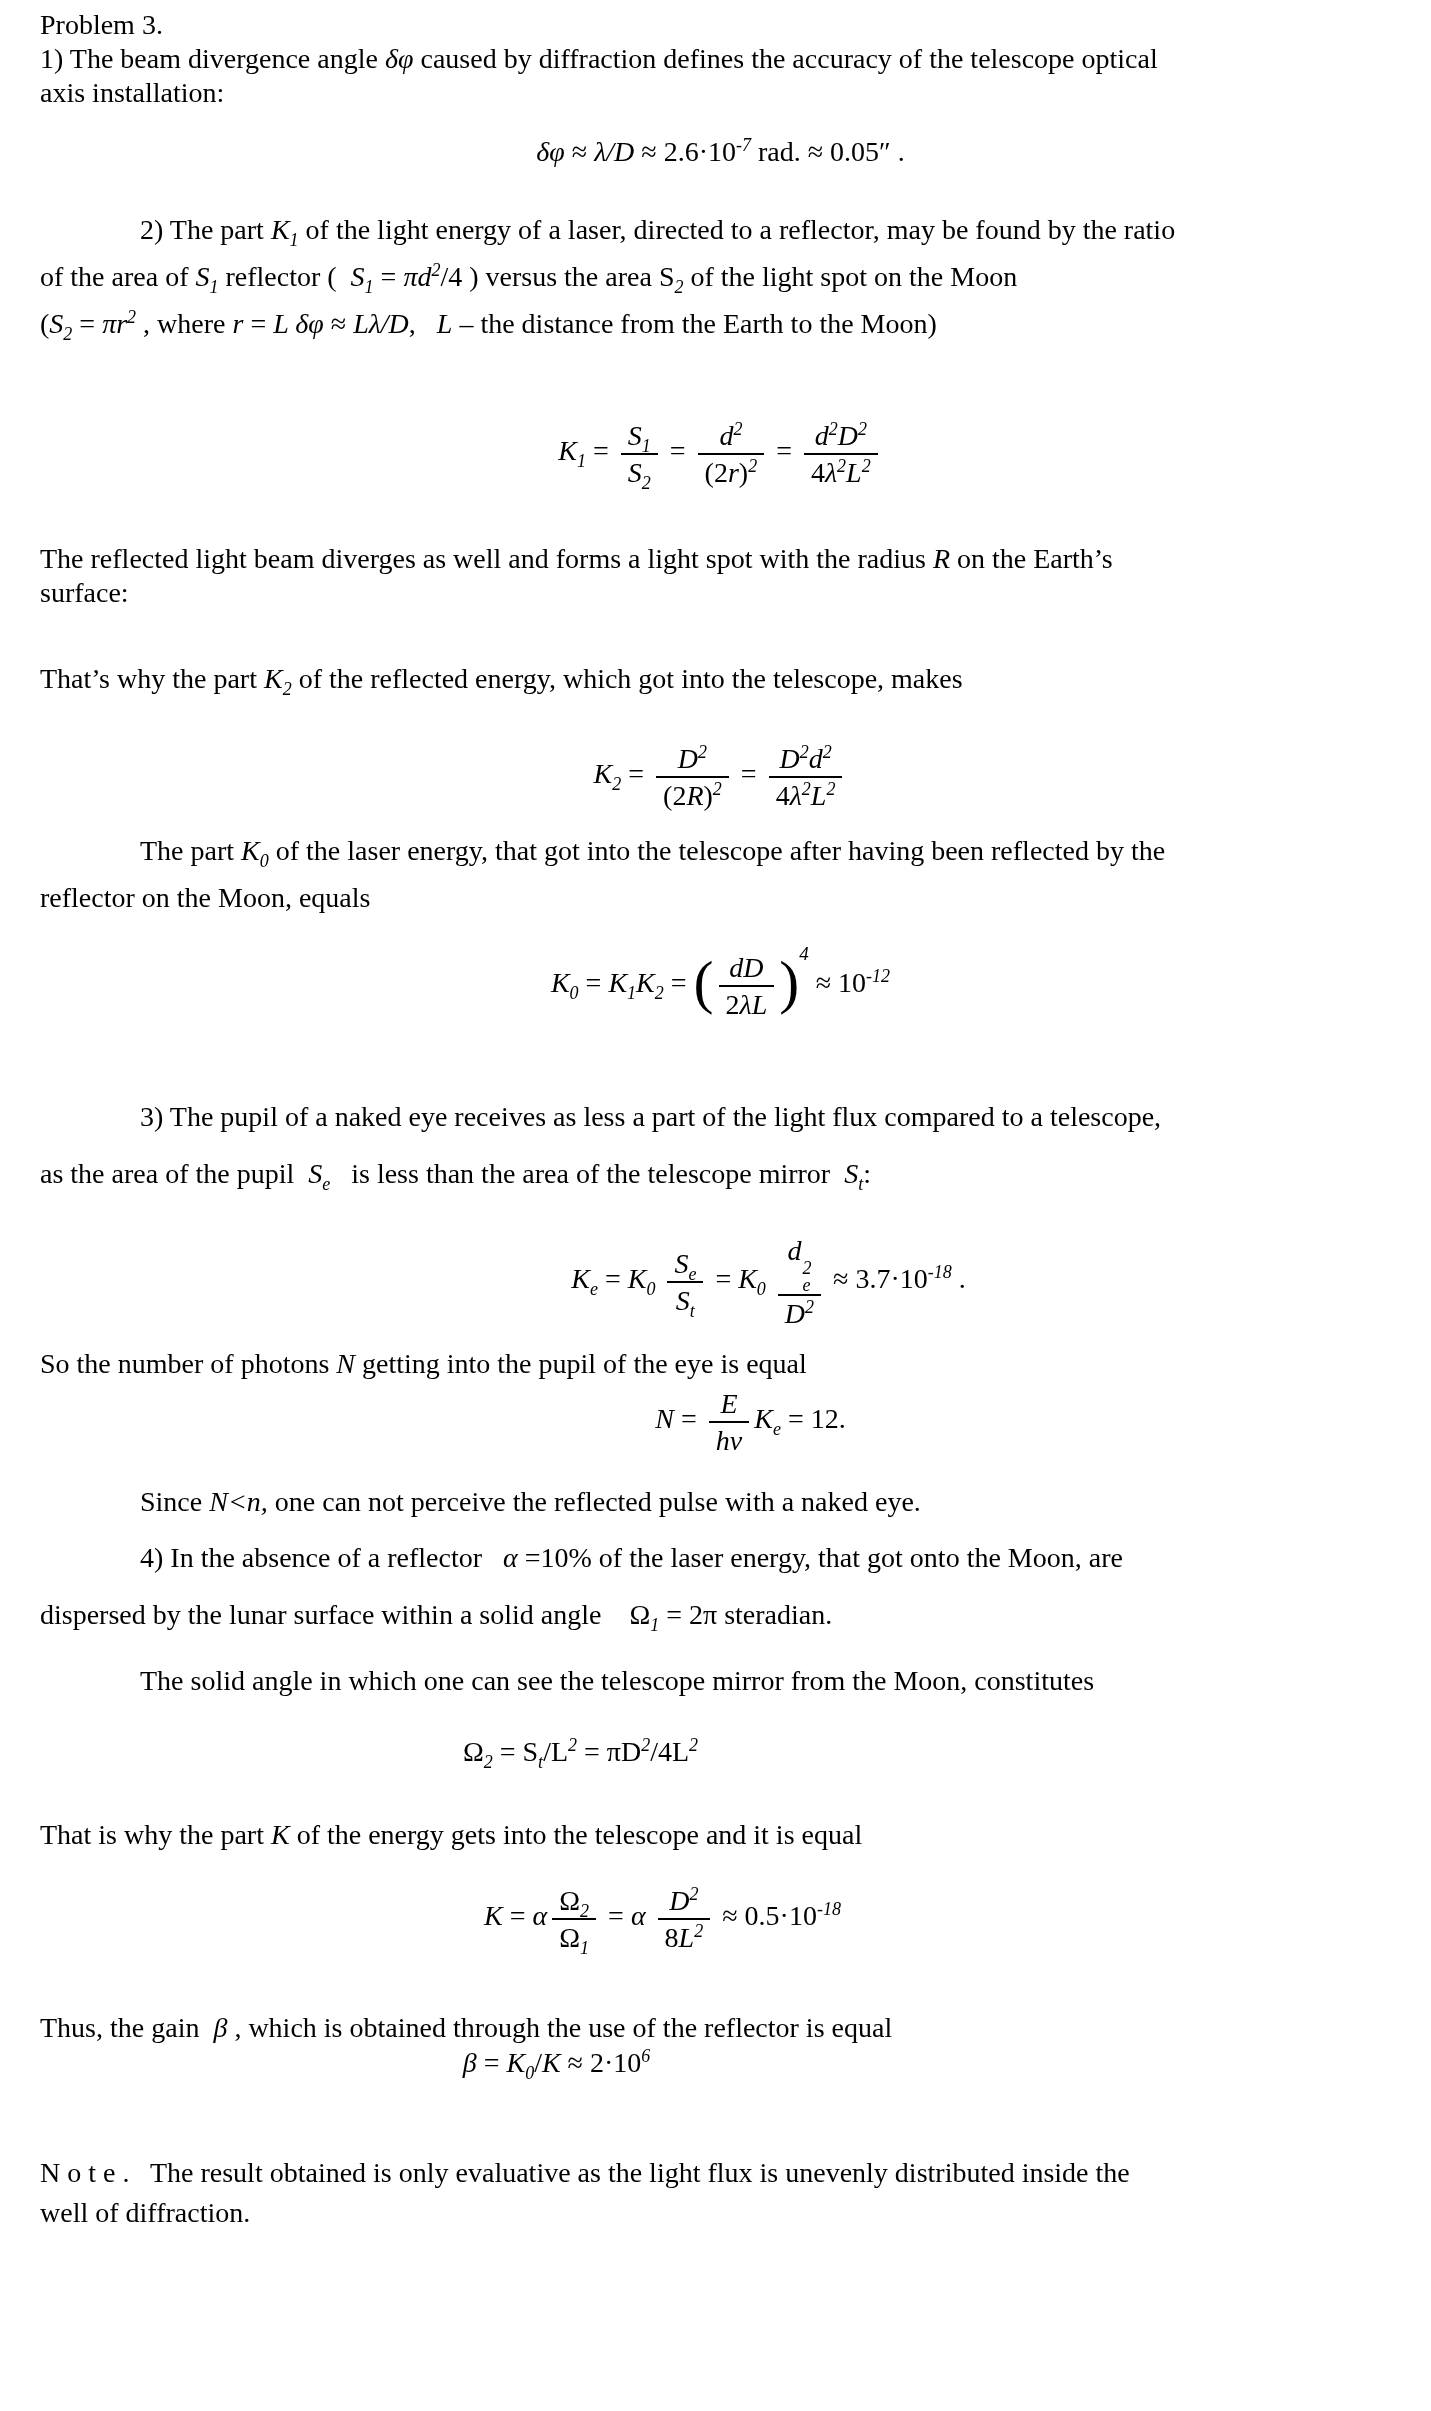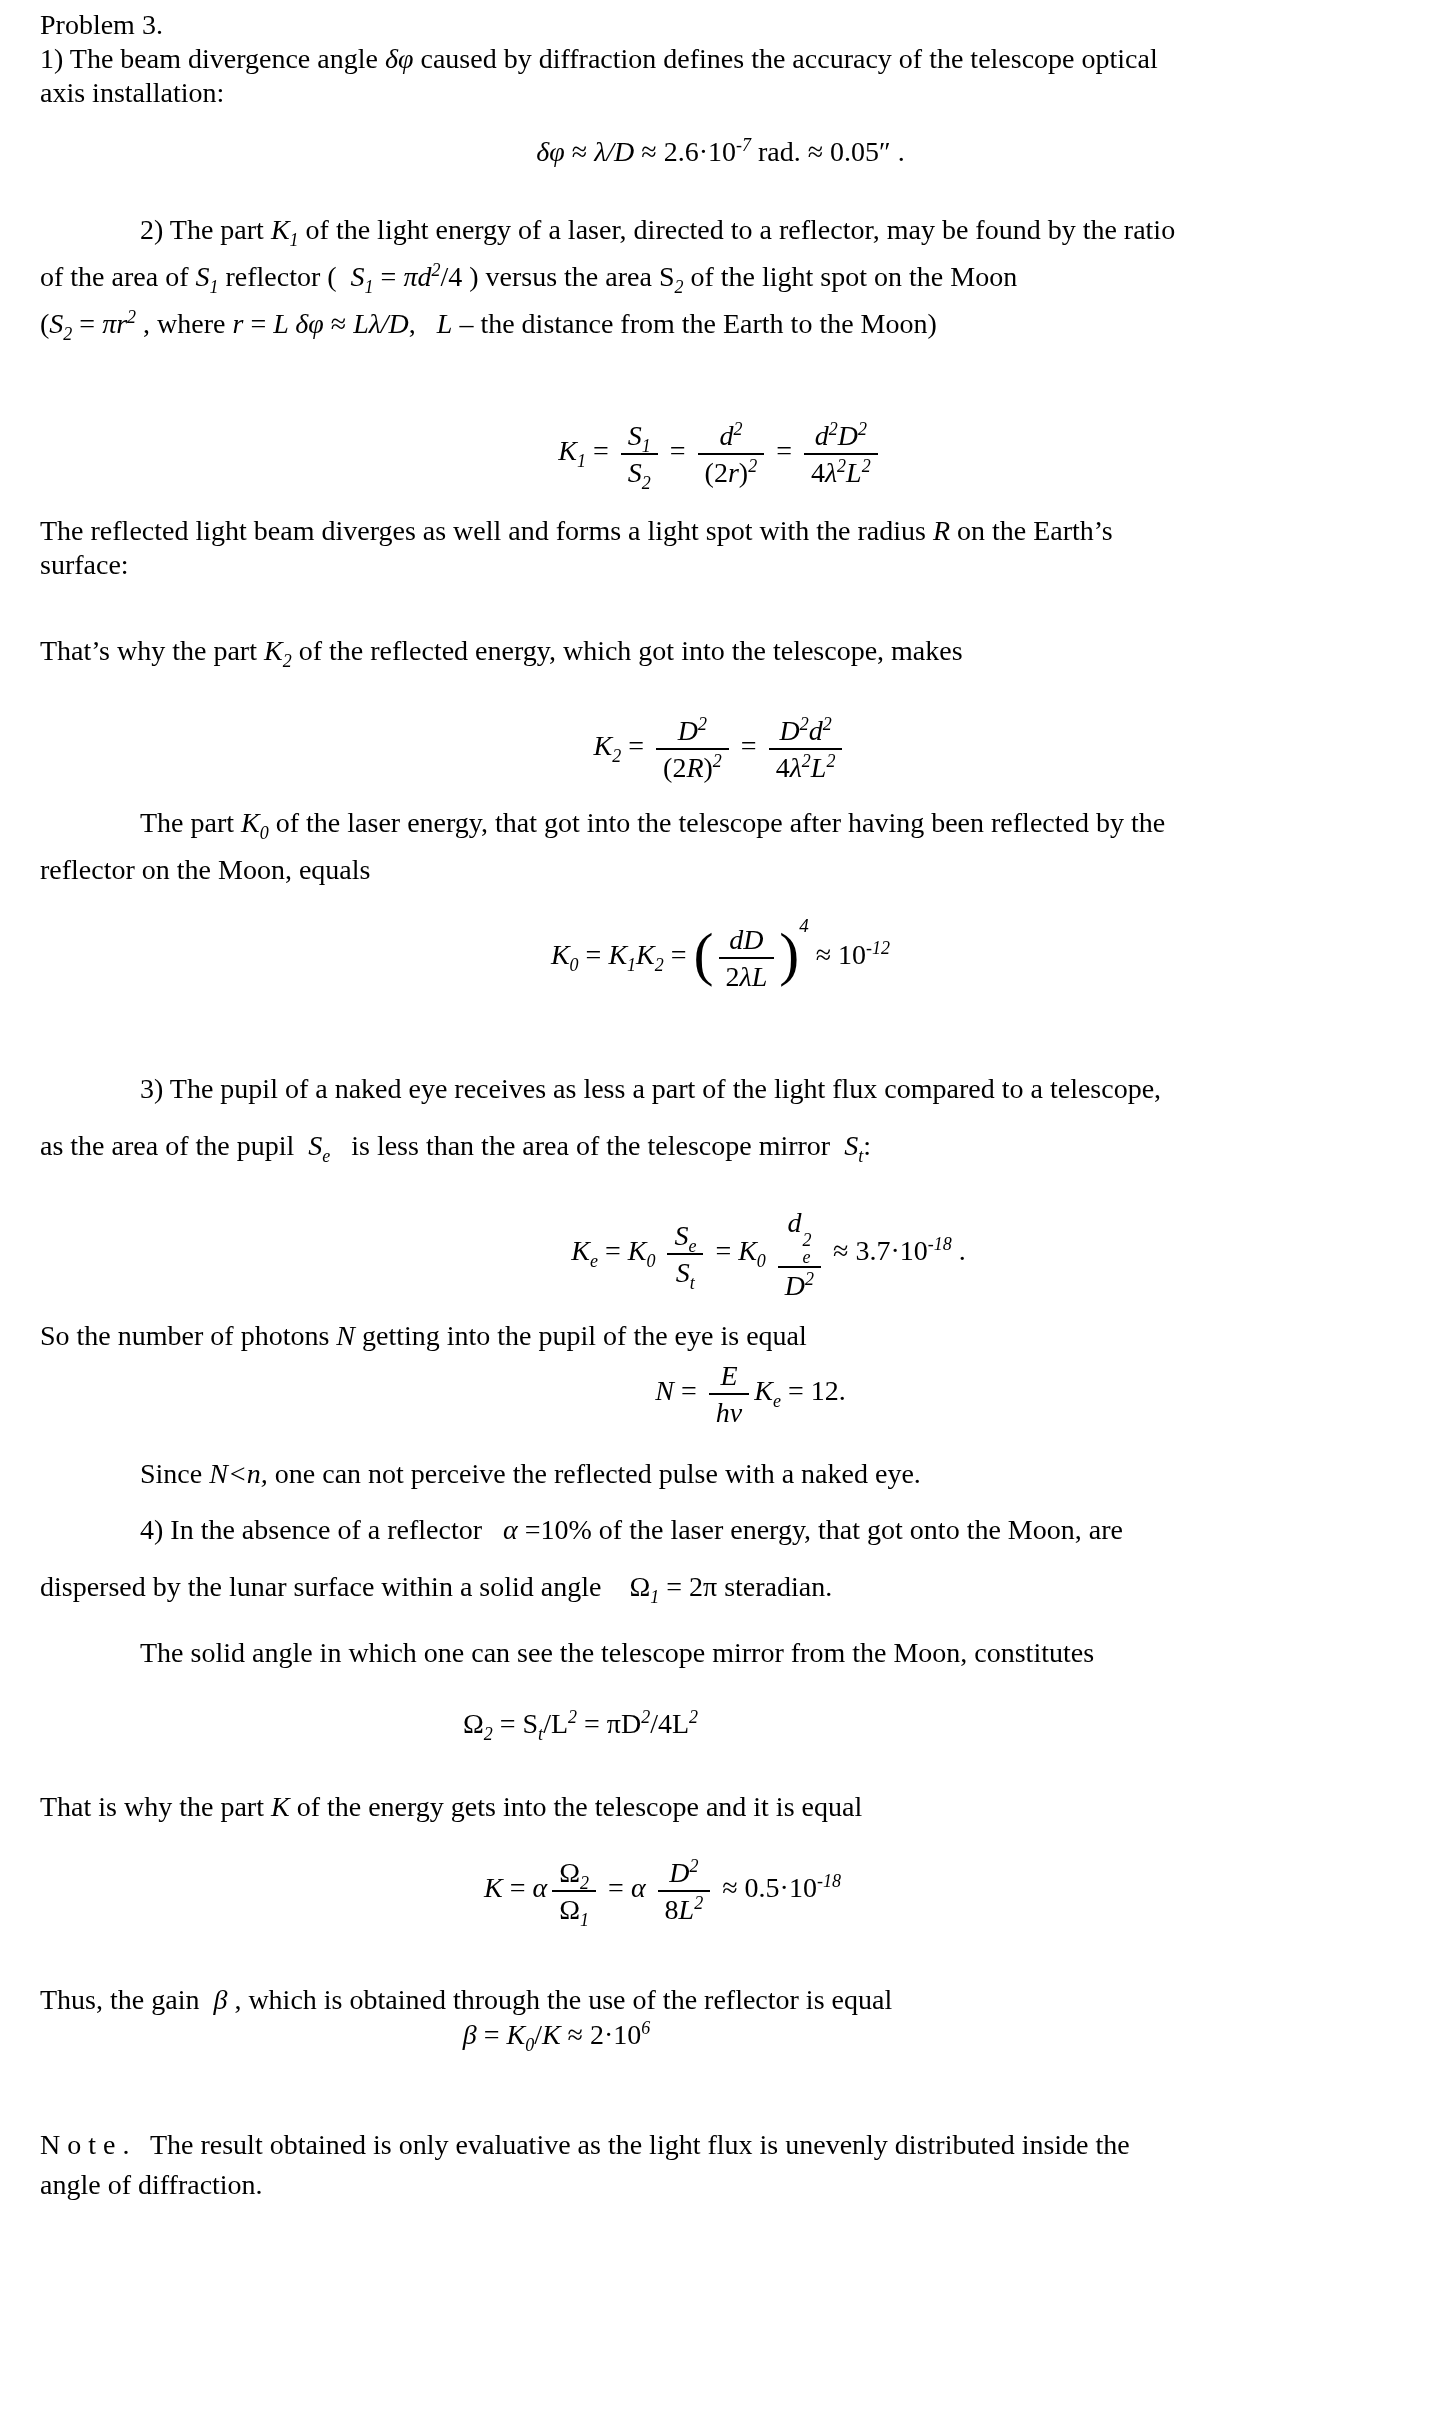--- a/index.html
+++ b/index.html
@@ -33,21 +33,21 @@
   .fpos-c{left:0;}
   .fpos-ke{left:48px;}
   .fpos-n{left:30px;}
   .fpos-om{left:-140px;}
   .fpos-k{left:-58px;}
   .fpos-beta{left:-164px;}
   
   .mt-f1{margin-top:24px;}
   .mt-p2{margin-top:36px;}
   .mt-f2{margin-top:70px;}
-  .mt-p3{margin-top:24px;}
+  .mt-p3{margin-top:52px;}
   .mt-f3{margin-top:48px;}
   .mt-p4{margin-top:52px;}
   .mt-f4{margin-top:44px;}
   .mt-p5{margin-top:14px;}
   .mt-f5{margin-top:28px;}
   .mt-p6{margin-top:66px;}
   .mt-f6{margin-top:30px;}
   .mt-p7{margin-top:16px;}
   .mt-f7{margin-top:4px;}
   .mt-p8{margin-top:27px;}
@@ -106,15 +106,15 @@
   <div class="formula mt-f8 fpos-om"><span class="rm">Ω</span><sub>2</sub><span class="rm"> = S</span><sub>t</sub><span class="rm">/L</span><sup>2</sup><span class="rm"> = πD</span><sup>2</sup><span class="rm">/4L</span><sup>2</sup></div>
 
   <p class="para mt-p11"><span class="rm">That is why the part </span><span class="it">K</span><span class="rm"> of the energy gets into the telescope and it is equal</span></p>
 
   <div class="formula mt-f9 fpos-k"><span class="it">K</span><span class="rm"> = </span><span class="it">α</span><span class="frac"><span class="fnum"><span class="rm">Ω</span><sub>2</sub></span><span class="fden"><span class="rm">Ω</span><sub>1</sub></span></span><span class="rm"> = </span><span class="it">α</span><span class="rm"> </span><span class="frac"><span class="fnum"><span class="it">D</span><sup>2</sup></span><span class="fden"><span class="rm">8</span><span class="it">L</span><sup>2</sup></span></span><span class="rm"> ≈ 0.5·10</span><sup>-18</sup></div>
 
   <p class="para mt-p12"><span class="rm">Thus, the gain&nbsp; </span><span class="it">β</span><span class="rm"> , which is obtained through the use of the reflector is equal</span></p>
 
   <div class="formula mt-f10 fpos-beta"><span class="it">β</span><span class="rm"> = </span><span class="it">K</span><sub>0</sub><span class="rm">/</span><span class="it">K</span><span class="rm"> ≈ 2·10</span><sup>6</sup></div>
 
-  <p class="para lh40 mt-p13"><span class="ls">Note.</span><span class="rm">&nbsp; The result obtained is only evaluative as the light flux is unevenly distributed inside the</span><br><span class="rm">angle of diffraction.</span></p>
+  <p class="para lh40 mt-p13"><span class="ls">Note.</span><span class="rm">&nbsp; The result obtained is only evaluative as the light flux is unevenly distributed inside the</span><br><span class="rm">well of diffraction.</span></p>
 
 </div>
 
 </body></html>

